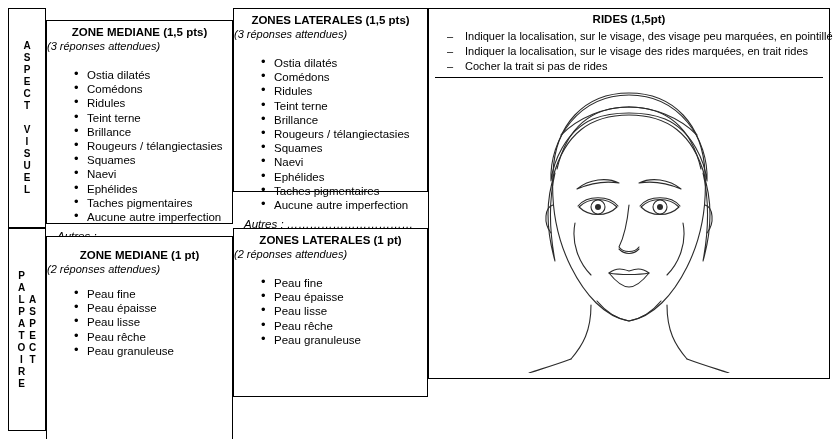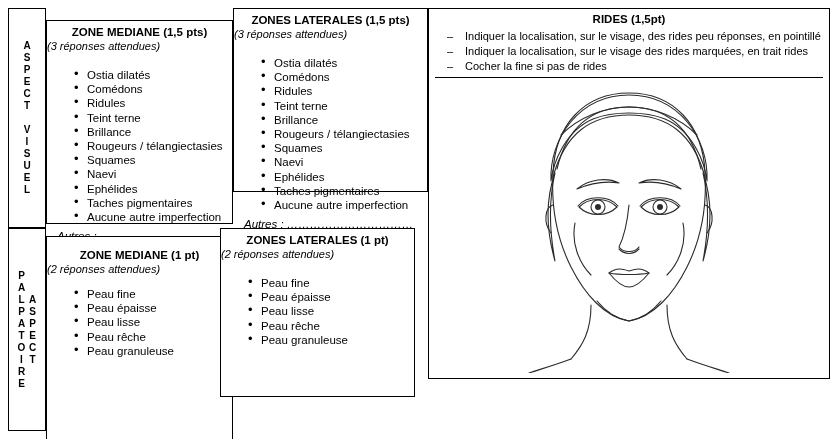--- a/index.html
+++ b/index.html
@@ -176,39 +176,39 @@
     <div class="col-sub">(2 réponses attendues)</div>
     <ul class="items" style="margin-top:12px;">
       <li>Peau fine</li>
       <li>Peau épaisse</li>
       <li>Peau lisse</li>
       <li>Peau rêche</li>
       <li>Peau granuleuse</li>
     </ul>
   </div>
 
-  <div class="cell" style="left:220px; top:228px; width:195px; height:169px;">
+  <div class="cell" style="left:233px; top:228px; width:195px; height:169px;">
     <div class="col-title" style="margin-top:5px;">ZONES LATERALES (1 pt)</div>
     <div class="col-sub">(2 réponses attendues)</div>
     <ul class="items" style="margin-top:16px;">
       <li>Peau fine</li>
       <li>Peau épaisse</li>
       <li>Peau lisse</li>
       <li>Peau rêche</li>
       <li>Peau granuleuse</li>
     </ul>
   </div>
 
   <div class="cell" style="left:428px; top:8px; width:402px; height:371px;">
 
     <div class="rides-title">RIDES (1,5pt)</div>
     <ul class="rides-list">
-      <li>Indiquer la localisation, sur le visage, des rides peu réponses, en pointillé</li>
+      <li>Indiquer la localisation, sur le visage, des visage peu marquées, en pointillé</li>
       <li>Indiquer la localisation, sur le visage des rides marquées, en trait rides</li>
-      <li>Cocher la fine si pas de rides</li>
+      <li>Cocher la trait si pas de rides</li>
     </ul>
     <div class="rides-sep"></div>
 
     <div class="face-wrap">
       <svg class="face" width="300" height="300" viewBox="0 0 300 300">
         <g fill="none" stroke="#2b2b2b" stroke-width="1.1" stroke-linecap="round" stroke-linejoin="round">
 
           <path d="M112,232 C112,258 104,272 92,286 M188,232 C188,258 196,272 208,286"></path>
 
           <path d="M92,286 C76,292 62,296 50,300 M208,286 C224,292 238,296 250,300"></path>

